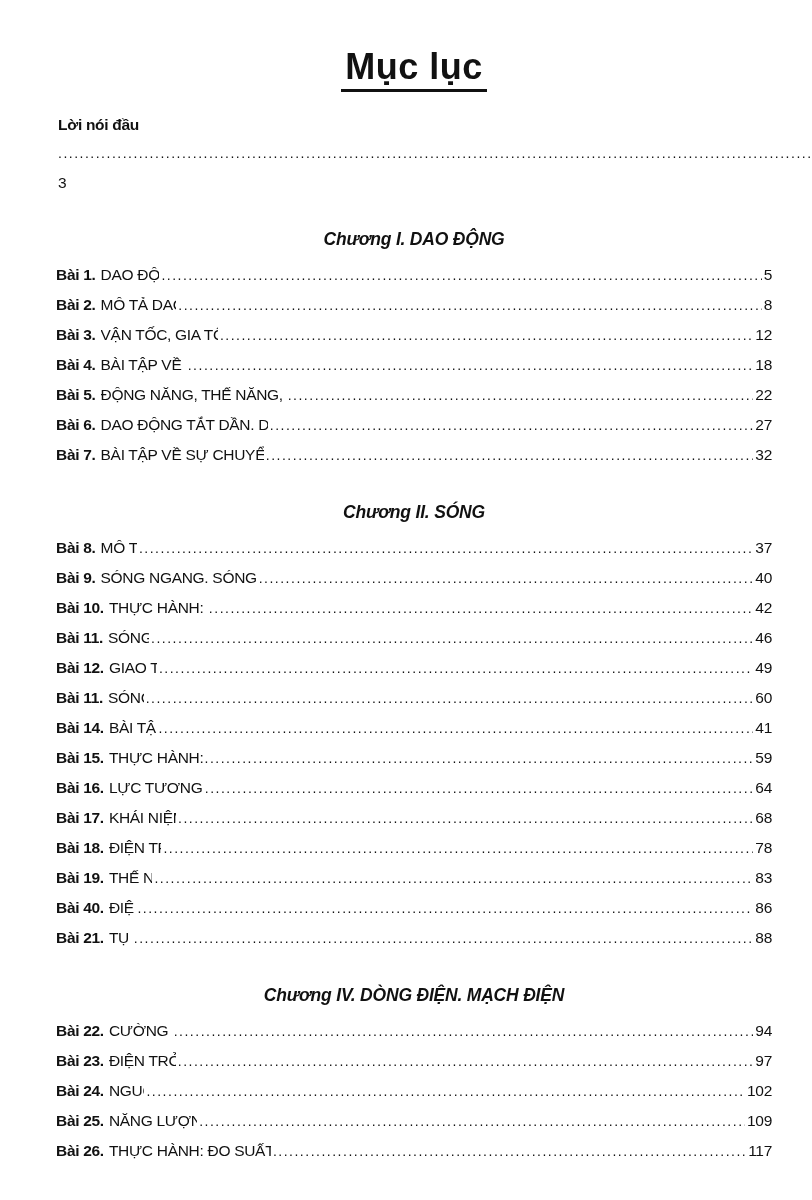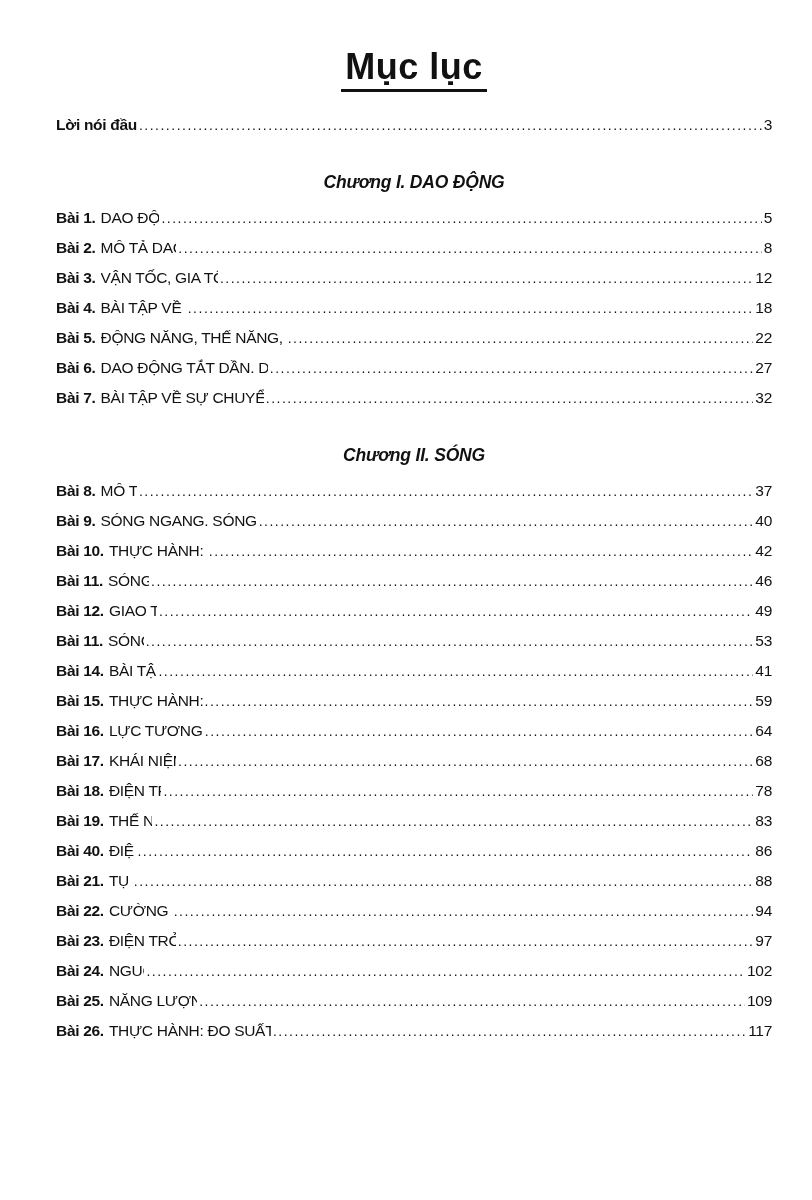--- a/index.html
+++ b/index.html
@@ -52,21 +52,21 @@
     margin: 0 2px;
     letter-spacing: 1.5px;
     font-size: 14px;
     min-width: 8px;
   }
   .toc-page {
     flex: 0 0 auto;
     text-align: right;
   }
   .preface-row .toc-num { margin-right: 0; }
-  .preface-row { margin-bottom: 7px; }
+  .preface-row { margin-bottom: 7px; flex-direction: column; }
   .chapter-heading {
     text-align: center;
     font-weight: bold;
     font-size: 17.5px;
     letter-spacing: -0.2px;
     margin: 32px 0 10px 0;
     font-style: italic;
   }
 </style>
 </head>
@@ -156,21 +156,21 @@
       <div class="toc-row">
         <span class="toc-num">Bài 12.</span>
         <span class="toc-title">GIAO THOA SÓNG </span>
         <span class="toc-dots">............................................................................................................................................................................................................................................................................................................</span>
         <span class="toc-page">49</span>
       </div>
       <div class="toc-row">
         <span class="toc-num">Bài 11.</span>
         <span class="toc-title">SÓNG DỪNG </span>
         <span class="toc-dots">............................................................................................................................................................................................................................................................................................................</span>
-        <span class="toc-page">53</span>
+        <span class="toc-page">60</span>
       </div>
       <div class="toc-row">
         <span class="toc-num">Bài 14.</span>
         <span class="toc-title">BÀI TẬP VỀ SÓNG </span>
         <span class="toc-dots">............................................................................................................................................................................................................................................................................................................</span>
         <span class="toc-page">41</span>
       </div>
       <div class="toc-row">
         <span class="toc-num">Bài 15.</span>
         <span class="toc-title">THỰC HÀNH: ĐO TỐC ĐỘ TRUYỀN ÂM </span>
@@ -206,20 +206,21 @@
         <span class="toc-title">ĐIỆN THẾ </span>
         <span class="toc-dots">............................................................................................................................................................................................................................................................................................................</span>
         <span class="toc-page">86</span>
       </div>
       <div class="toc-row">
         <span class="toc-num">Bài 21.</span>
         <span class="toc-title">TỤ ĐIỆN </span>
         <span class="toc-dots">............................................................................................................................................................................................................................................................................................................</span>
         <span class="toc-page">88</span>
       </div>
+      <div class="chapter-heading">Chương IV. DÒNG ĐIỆN. MẠCH ĐIỆN</div>
       <div class="toc-row">
         <span class="toc-num">Bài 22.</span>
         <span class="toc-title">CƯỜNG ĐỘ DÒNG ĐIỆN </span>
         <span class="toc-dots">............................................................................................................................................................................................................................................................................................................</span>
         <span class="toc-page">94</span>
       </div>
       <div class="toc-row">
         <span class="toc-num">Bài 23.</span>
         <span class="toc-title">ĐIỆN TRỞ. ĐỊNH LUẬT ÔM </span>
         <span class="toc-dots">............................................................................................................................................................................................................................................................................................................</span>

